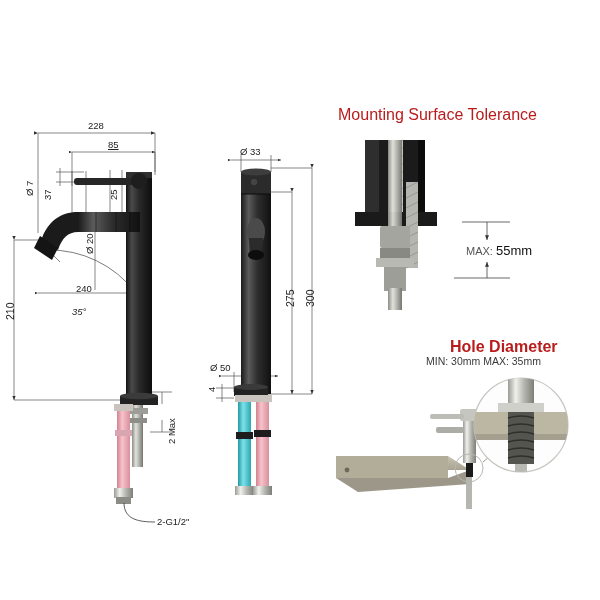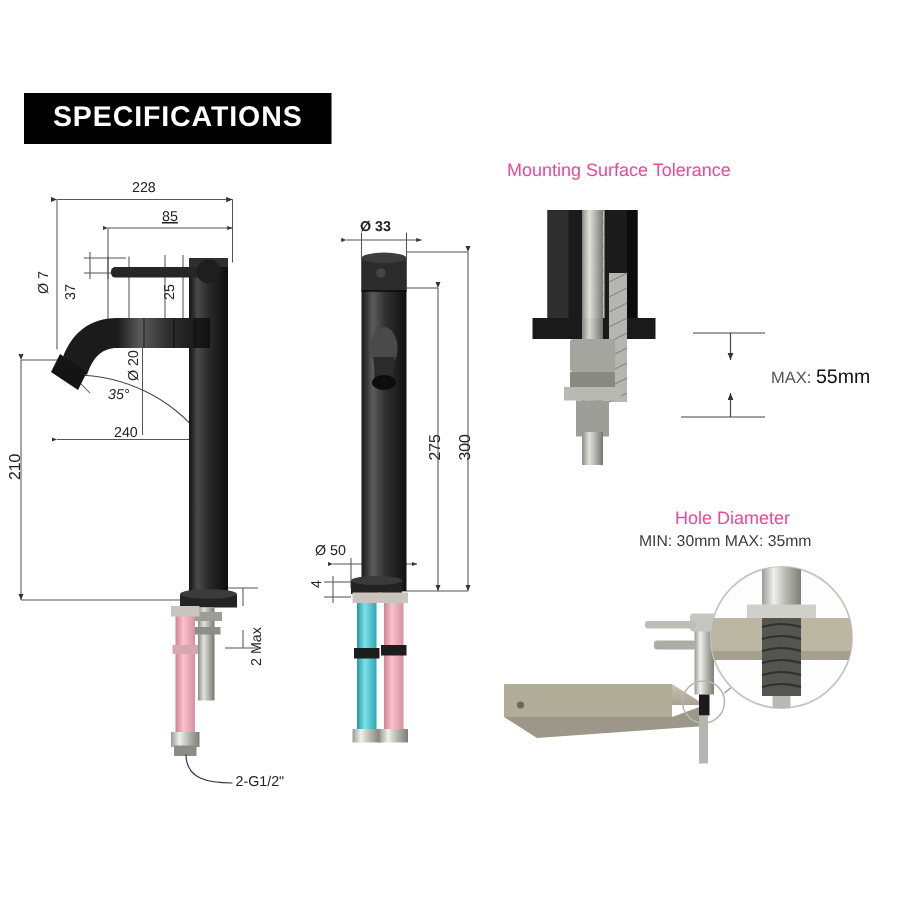--- a/index.html
+++ b/index.html
@@ -38,27 +38,27 @@
     color: #ffffff;
     font-size: 19px;
     font-weight: bold;
     letter-spacing: 0.6px;
     font-family: "Liberation Sans", sans-serif;
   }
 
   
   .sec-head {
     position: absolute;
-    font-size: 12px;
-    color: #ec4899;
+    font-size: 16px;
+    color: #b91c1c;
     font-family: "Liberation Sans", sans-serif;
     white-space: nowrap;
   }
   #mount-title { left: 338px; top: 106px; }
-  #hole-title  { left: 450px; top: 338px; }
+  #hole-title  { left: 450px; top: 338px; font-weight: bold; }
   #hole-sub {
     position: absolute;
     left: 426px; top: 355px;
     font-size: 10.5px;
     color: #3a3a3a;
     white-space: nowrap;
     font-family: "Liberation Sans", sans-serif;
   }
 
   
@@ -67,21 +67,21 @@
     font-size: 9.5px;
     color: #222;
     font-family: "Liberation Sans", sans-serif;
     white-space: nowrap;
   }
   .dim.vert {
     transform-origin: left top;
     transform: rotate(-90deg);
   }
   .dim.big { font-size: 10.5px; }
-  .dim.ital { font-style: italic; }
+  .dim.ital { font-style: italic; margin-top: 48px; }
 
   .maxlabel {
     position: absolute;
     font-size: 11px;
     color: #555;
     font-family: "Liberation Sans", sans-serif;
     white-space: nowrap;
   }
   .maxlabel b {
     color: #111;
@@ -89,23 +89,20 @@
     font-size: 13px;
   }
 
   svg { position: absolute; left: 0; top: 0; overflow: visible; }
 </style>
 </head>
 <body>
 
 <div id="stage">
 
-  <div class="title-bar">
-    <span class="title-text">SPECIFICATIONS</span>
-  </div>
 
   <svg width="600" height="600">
     <defs>
       <marker id="ar" markerWidth="7" markerHeight="7" refX="6" refY="2.5" orient="auto">
         <path d="M0,0 L6,2.5 L0,5 z" fill="#333"></path>
       </marker>
       <marker id="arS" markerWidth="6" markerHeight="6" refX="5" refY="2" orient="auto">
         <path d="M0,0 L5,2 L0,4 z" fill="#333"></path>
       </marker>
       <linearGradient id="gBody" x1="0" y1="0" x2="1" y2="0">
@@ -280,21 +277,21 @@
       <rect x="236" y="432" width="17" height="7" fill="#1d1d1d"></rect>
       <rect x="235" y="486" width="19" height="9" fill="url(#gChrome)"></rect>
 
       <rect x="256" y="396" width="13" height="94" fill="url(#gHot)"></rect>
       <rect x="253" y="395" width="19" height="7" fill="#c9c4be"></rect>
       <rect x="254" y="430" width="17" height="7" fill="#1d1d1d"></rect>
       <rect x="253" y="486" width="19" height="9" fill="url(#gChrome)"></rect>
     </g>
   </svg>
 
-  <div class="dim" style="left:240px; top:146px;font-weight:bold;">Ø 33</div>
+  <div class="dim" style="left:240px; top:146px;">Ø 33</div>
   <div class="dim" style="left:210px; top:362px;">Ø 50</div>
   <div class="dim vert" style="left:206px; top:392px;">4</div>
   <div class="dim vert big" style="left:284px; top:307px;">275</div>
   <div class="dim vert big" style="left:304px; top:307px;">300</div>
 
   <div class="sec-head" id="mount-title">Mounting Surface Tolerance</div>
 
   <svg width="600" height="600">
 
     <rect x="365" y="140" width="60" height="72" fill="#1b1b1b"></rect>
@@ -339,21 +336,21 @@
     <rect x="388" y="288" width="14" height="22" fill="url(#gMetal)"></rect>
 
     <g stroke="#444" stroke-width="0.8" fill="none">
       <line x1="462" y1="222" x2="510" y2="222"></line>
       <line x1="454" y1="278" x2="510" y2="278"></line>
       <line x1="487" y1="222" x2="487" y2="240" marker-end="url(#ar)"></line>
       <line x1="487" y1="278" x2="487" y2="262" marker-end="url(#ar)"></line>
     </g>
   </svg>
 
-  <div class="maxlabel" style="left:466px; top:243px;margin-left:48px;">
+  <div class="maxlabel" style="left:466px; top:243px;">
     <span>MAX:</span>
     <b>55mm</b>
   </div>
 
   <div class="sec-head" id="hole-title">Hole Diameter</div>
   <div id="hole-sub">MIN: 30mm   MAX: 35mm</div>
 
   <svg width="600" height="600">
 
     <path d="M336,456 L448,456 L470,470 L358,470 Z" fill="url(#gCounter)"></path>

